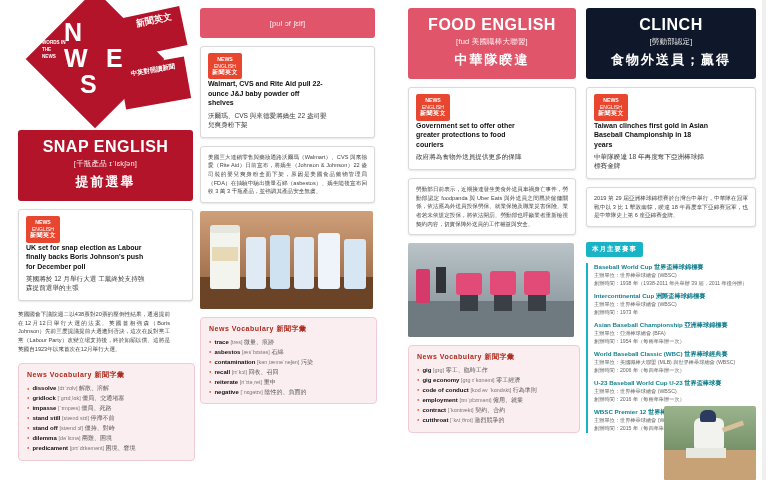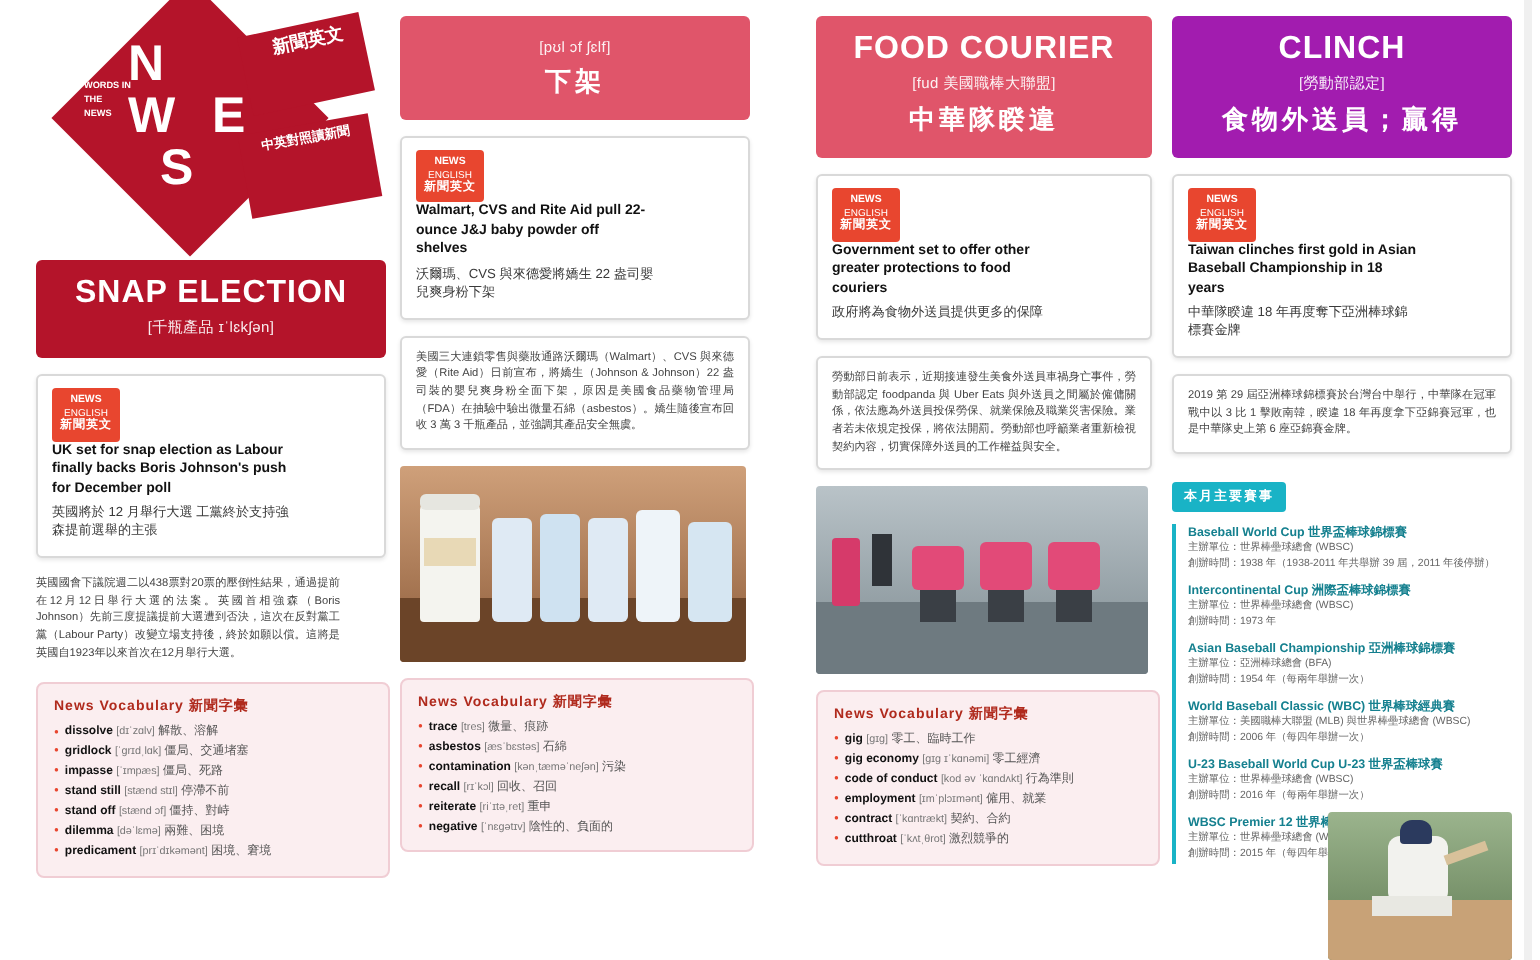--- a/index.html
+++ b/index.html
@@ -83,22 +83,23 @@
       <span class="e">E</span>
       <span class="s">S</span>
     </div>
     <div class="wordsin">WORDS IN THE NEWS</div>
     <div class="mh-zh1">新聞英文</div>
     <div class="mh-zh2">中英對照讀新聞</div>
   </div>
 
   <div class="col" style="left:18px;top:130px;width:175px;">
     <div class="hdr" style="background:#b4142a;">
-      <div class="en">SNAP ELECTION</div>
+      <div class="en">SNAP ENGLISH</div>
       <div class="ipa">[千瓶產品 ɪˈlɛkʃən]</div>
+      <div class="zh">提前選舉</div>
     </div>
 
     <div class="card" style="margin-top:8px;">
       <div class="newsflag">
         <div>NEWS</div>
         <div class="l2">ENGLISH</div>
         <div class="zh">新聞英文</div>
       </div>
       <div class="lead">
         <span class="en">UK set for snap election as Labour finally backs Boris Johnson's push for December poll</span>
@@ -118,21 +119,20 @@
         <li><b>stand off</b> <span class="ipa">[stænd ɔf]</span> <span class="zh">僵持、對峙</span></li>
         <li><b>dilemma</b> <span class="ipa">[dəˈlɛmə]</span> <span class="zh">兩難、困境</span></li>
         <li><b>predicament</b> <span class="ipa">[prɪˈdɪkəmənt]</span> <span class="zh">困境、窘境</span></li>
       </ul>
     </div>
   </div>
 
   <div class="col" style="left:200px;top:8px;width:175px;">
     <div class="hdr" style="background:#e0556a;">
       <div class="ipa">[pʊl ɔf ʃɛlf]</div>
-      <div class="zh">下架</div>
     </div>
 
     <div class="card" style="margin-top:8px;">
       <div class="newsflag">
         <div>NEWS</div>
         <div class="l2">ENGLISH</div>
         <div class="zh">新聞英文</div>
       </div>
       <div class="lead">
         <span class="en">Walmart, CVS and Rite Aid pull 22-ounce J&amp;J baby powder off shelves</span>
@@ -164,21 +164,21 @@
         <li><b>contamination</b> <span class="ipa">[kənˌtæməˈneʃən]</span> <span class="zh">污染</span></li>
         <li><b>recall</b> <span class="ipa">[rɪˈkɔl]</span> <span class="zh">回收、召回</span></li>
         <li><b>reiterate</b> <span class="ipa">[riˈɪtəˌret]</span> <span class="zh">重申</span></li>
         <li><b>negative</b> <span class="ipa">[ˈnɛɡətɪv]</span> <span class="zh">陰性的、負面的</span></li>
       </ul>
     </div>
   </div>
 
   <div class="col" style="left:408px;top:8px;width:168px;">
     <div class="hdr" style="background:#e0556a;">
-      <div class="en">FOOD COURIER</div>
+      <div class="en">FOOD ENGLISH</div>
       <div class="ipa">[fud 美國職棒大聯盟]</div>
       <div class="zh">中華隊睽違</div>
     </div>
 
     <div class="card" style="margin-top:8px;">
       <div class="newsflag">
         <div>NEWS</div>
         <div class="l2">ENGLISH</div>
         <div class="zh">新聞英文</div>
       </div>
@@ -211,21 +211,21 @@
         <li><b>gig economy</b> <span class="ipa">[ɡɪɡ ɪˈkɑnəmi]</span> <span class="zh">零工經濟</span></li>
         <li><b>code of conduct</b> <span class="ipa">[kod əv ˈkɑndʌkt]</span> <span class="zh">行為準則</span></li>
         <li><b>employment</b> <span class="ipa">[ɪmˈplɔɪmənt]</span> <span class="zh">僱用、就業</span></li>
         <li><b>contract</b> <span class="ipa">[ˈkɑntrækt]</span> <span class="zh">契約、合約</span></li>
         <li><b>cutthroat</b> <span class="ipa">[ˈkʌtˌθrot]</span> <span class="zh">激烈競爭的</span></li>
       </ul>
     </div>
   </div>
 
   <div class="col" style="left:586px;top:8px;width:170px;">
-    <div class="hdr" style="background:#a21caf;">
+    <div class="hdr" style="background:#0f172a;">
       <div class="en">CLINCH</div>
       <div class="ipa">[勞動部認定]</div>
       <div class="zh">食物外送員；贏得</div>
     </div>
 
     <div class="card" style="margin-top:8px;">
       <div class="newsflag">
         <div>NEWS</div>
         <div class="l2">ENGLISH</div>
         <div class="zh">新聞英文</div>

